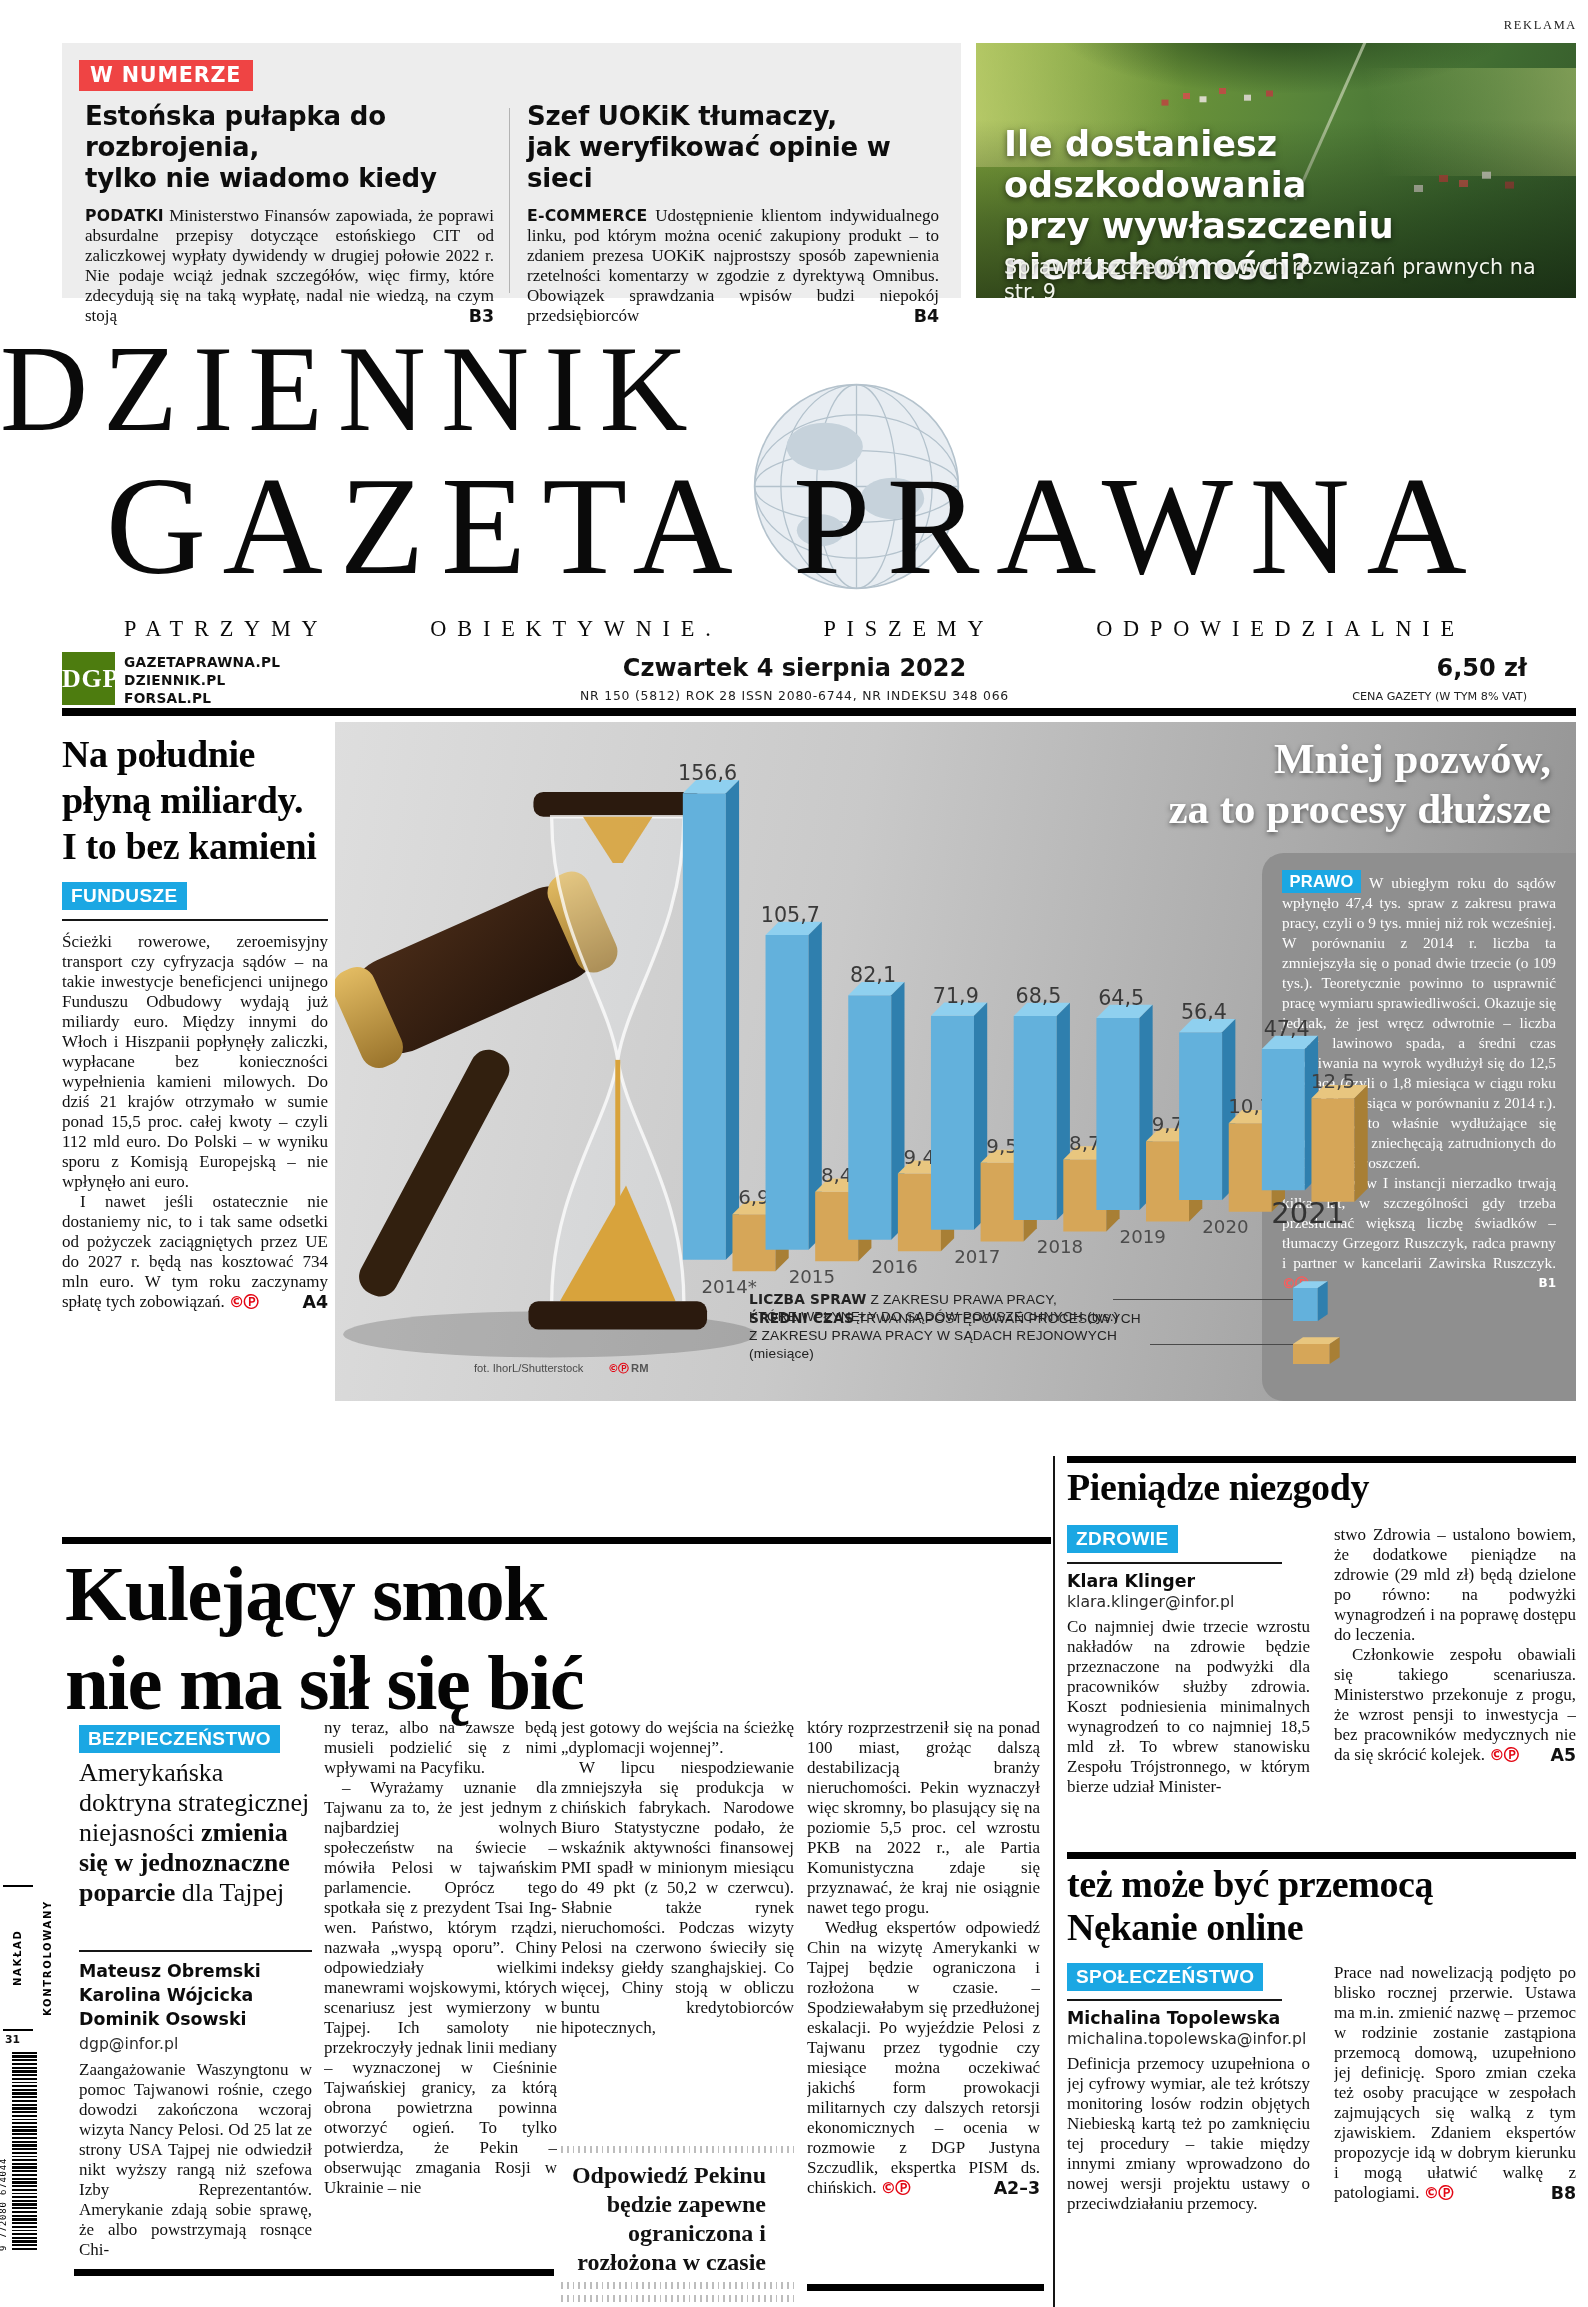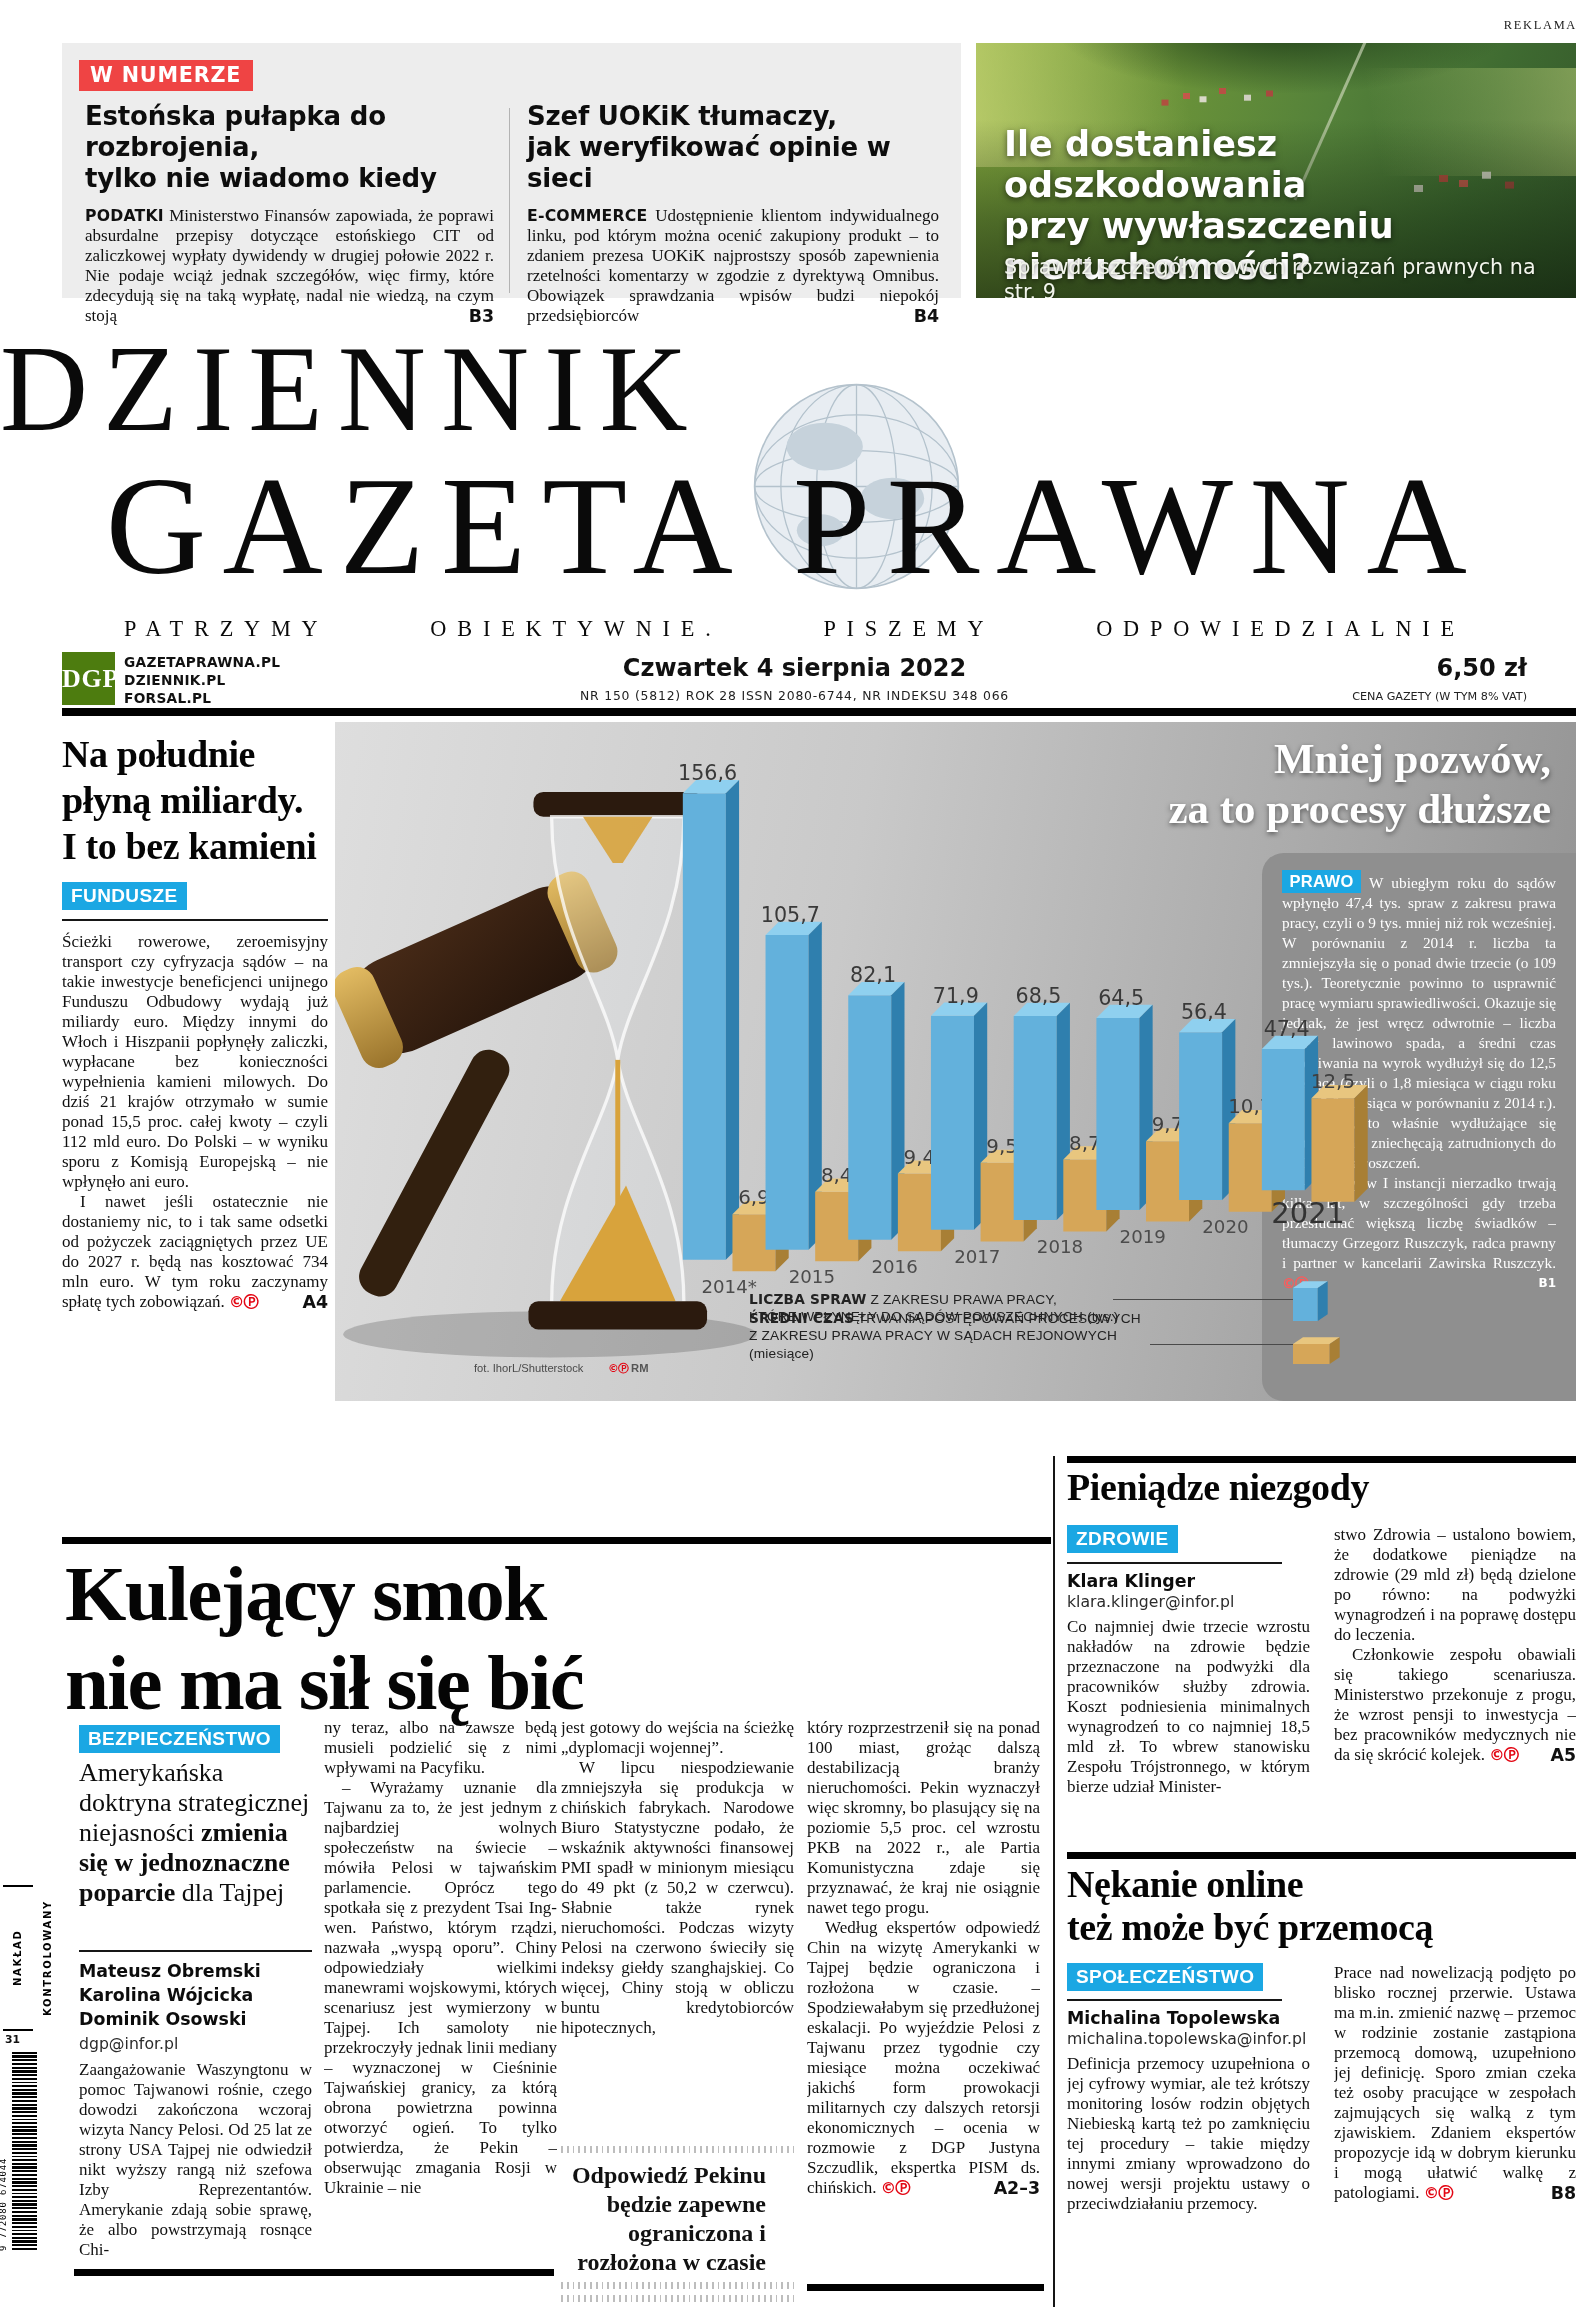--- a/index.html
+++ b/index.html
@@ -458,22 +458,22 @@
   </div>
   <div class="abs bt" style="left:1334px;top:1525px;width:242px;height:313px;overflow:hidden;">
     <p>stwo Zdrowia – ustalono bowiem, że dodatkowe pieniądze na zdrowie (29 mld zł) będą dzielone po równo: na podwyżki wynagrodzeń i na poprawę dostępu do leczenia.</p>
     <p><span>Członkowie zespołu obawiali się takiego scenariusza. Ministerstwo przekonuje z progu, że wzrost pensji to inwestycja – bez pracowników medycznych nie da się skrócić kolejek.</span>
        <span class="cp">©Ⓟ</span>
        <span class="pg">A5</span></p>
   </div>
 
   <div class="abs brule" style="left:1067px;top:1852px;width:509px;height:6.6px;"></div>
   <div class="abs r-title" style="top:1863px;">
+    <span>też może być przemocą</span>
     <span>Nękanie online</span>
-    <span>też może być przemocą</span>
   </div>
   <div class="abs badge" style="left:1067px;top:1963px;">SPOŁECZEŃSTWO</div>
   <div class="abs thinrule" style="left:1067px;top:1999px;width:215px;"></div>
   <div class="abs author" style="left:1067px;top:2006px;">Michalina Topolewska</div>
   <div class="abs email" style="left:1067px;top:2029px;">michalina.topolewska@infor.pl</div>
   <div class="abs bt" style="left:1067px;top:2054px;width:243px;height:248px;overflow:hidden;">
     <p>Definicja przemocy uzupełniona o jej cyfrowy wymiar, ale też krótszy monitoring losów rodzin objętych Niebieską kartą też po zamknięciu tej procedury – takie między innymi zmiany wprowadzono do nowej wersji projektu ustawy o przeciwdziałaniu przemocy.</p>
   </div>
   <div class="abs bt" style="left:1334px;top:1963px;width:242px;height:341px;overflow:hidden;">
     <p><span>Prace nad nowelizacją podjęto po blisko rocznej przerwie. Ustawa ma m.in. zmienić nazwę – przemoc w rodzinie zostanie zastąpiona przemocą domową, uzupełniono jej definicję. Sporo zmian czeka też osoby pracujące w zespołach zajmujących się walką z tym zjawiskiem. Zdaniem ekspertów propozycje idą w dobrym kierunku i mogą ułatwić walkę z patologiami.</span>

